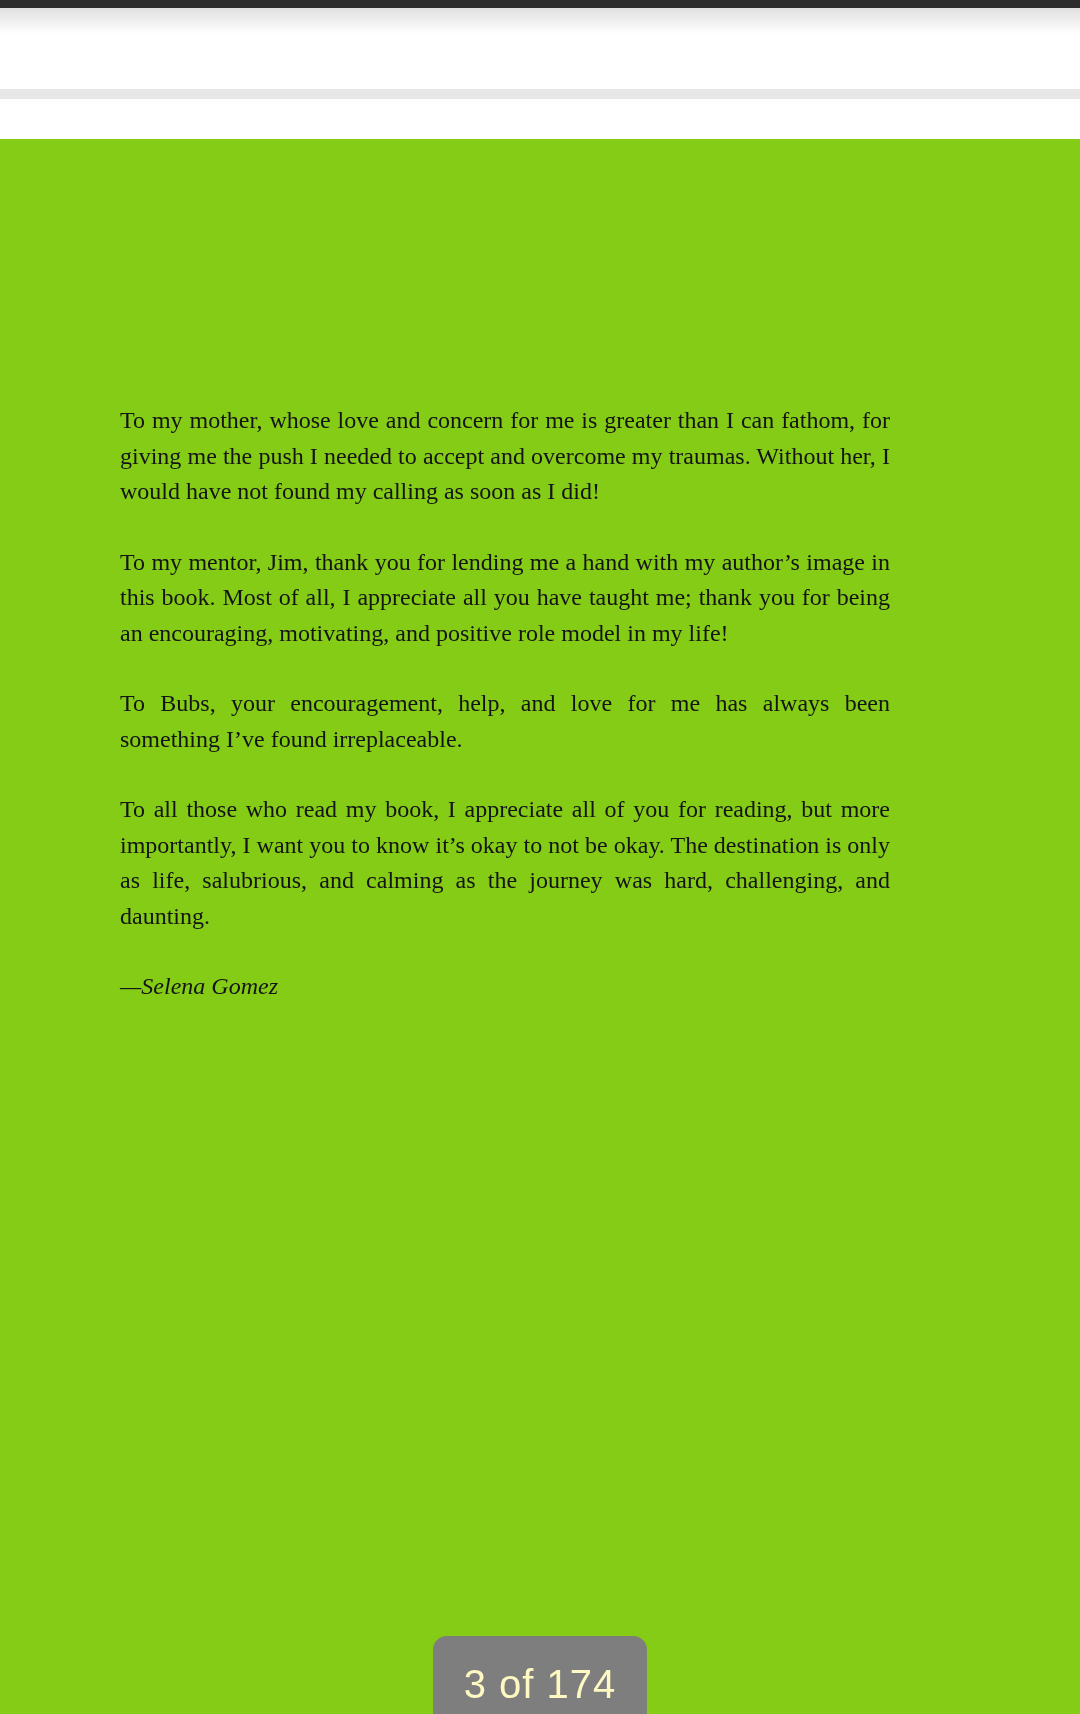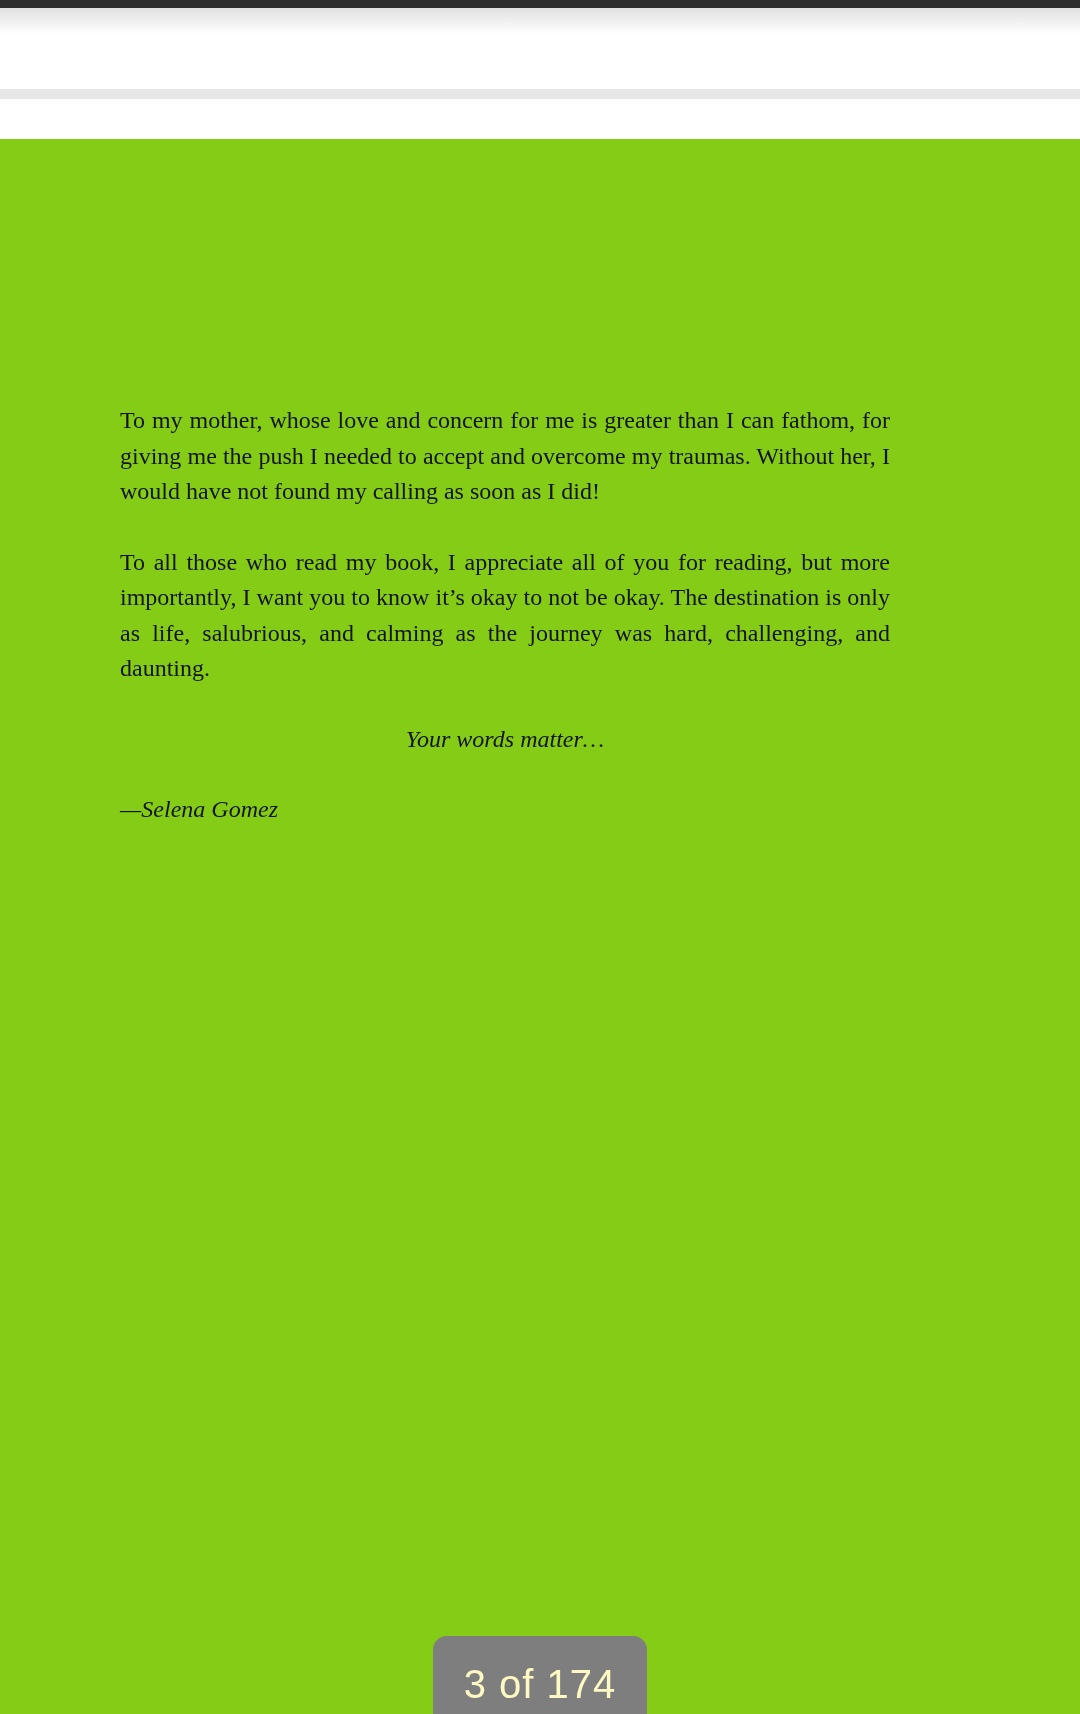--- a/index.html
+++ b/index.html
@@ -92,22 +92,23 @@
 
   <div class="toolbar">
     <div class="toolbar-shadow"></div>
   </div>
 
   <div class="separator-band"></div>
 
   <div class="page-surface">
     <div class="text-column">
       <p>To my mother, whose love and concern for me is greater than I can fathom, for giving me the push I needed to accept and overcome my traumas. Without her, I would have not found my calling as soon as I did!</p>
+      <p>To my mentor, Jim, thank you for lending me a hand with my author’s image in this book. Most of all, I appreciate all you have taught me; thank you for being an encouraging, motivating, and positive role model in my life!</p>
+      <p>To Bubs, your encouragement, help, and love for me has always been something I’ve found irreplaceable.</p>
       <p>To all those who read my book, I appreciate all of you for reading, but more importantly, I want you to know it’s okay to not be okay. The destination is only as life, salubrious, and calming as the journey was hard, challenging, and daunting.</p>
-      <p class="tagline">Your words matter…</p>
       <p class="attribution">—Selena Gomez</p>
     </div>
   </div>
 
   <div class="page-indicator">
     <span class="page-indicator-label">3 of 174</span>
   </div>
 
 </div>
 

